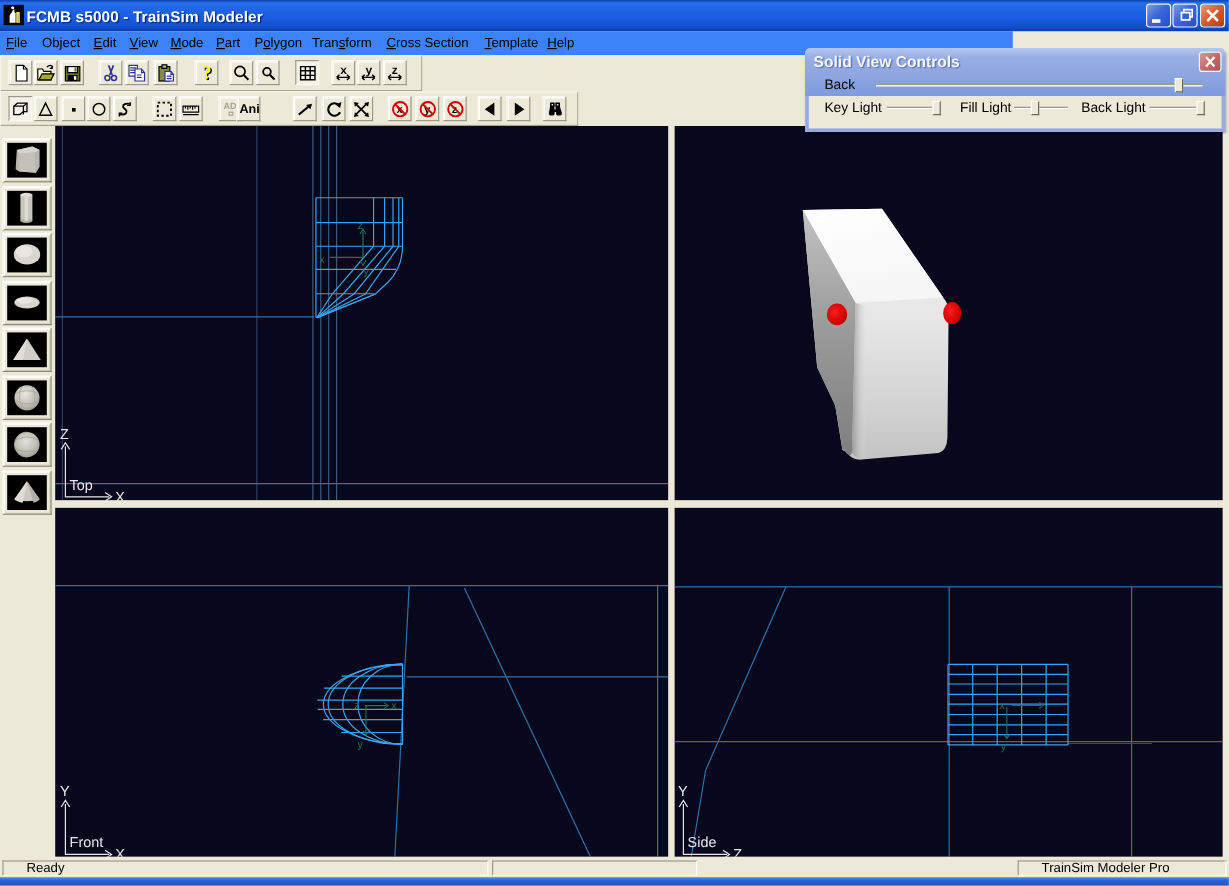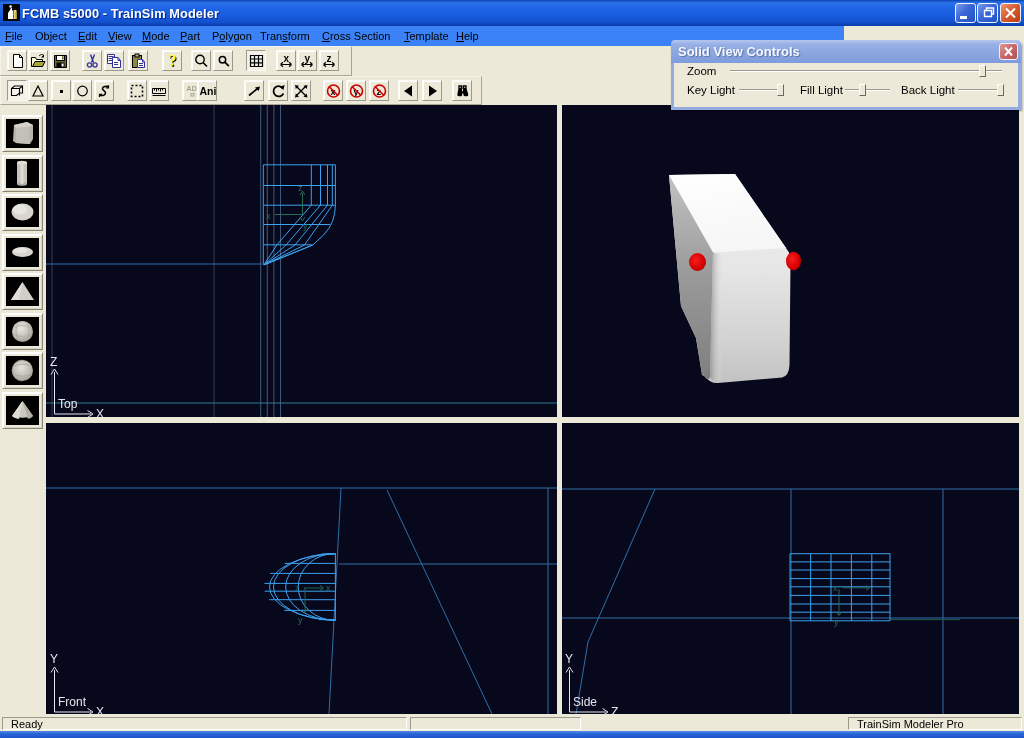--- a/index.html
+++ b/index.html
@@ -23,25 +23,25 @@
 .pbtn{position:absolute;left:2px;width:41px;height:37px;background:#ece9d8;border:1px solid;border-color:#fff #8a8778 #8a8778 #fff;box-shadow:inset 1px 1px 0 #fff,inset -1px -1px 0 #d8d4c4}
 .pbtn .ic{position:absolute;left:3px;top:3px;width:33px;height:29px;background:#000}
 
 .vp{background:#08081c}
 #split-v{left:557px;top:105px;width:5px;height:611px;background:#ece9d8}
 #split-h{left:46px;top:417px;width:973px;height:6px;background:#ece9d8}
 #rightmarg{left:1019px;top:105px;width:5px;height:611px;background:#ece9d8}
 #botmarg{left:46px;top:714px;width:978px;height:2px;background:#ece9d8}
 
 #status{left:0;top:716px;width:1024px;height:15px;background:#ece9d8;font-size:11px;color:#000}
-.spanel{position:absolute;top:1px;height:13px;border:1px solid;border-color:#9d998a #fff #fff #9d998a;padding:0 8px;line-height:12px}
+.spanel{position:absolute;top:1px;height:13px;border:1px solid;border-color:#9d998a #fff #fff #9d998a;padding:0 19px;line-height:12px}
 #botblue{left:0;top:731px;width:1024px;height:7px;background:linear-gradient(180deg,#5a8ae8 0%,#2864d8 40%,#1e55c8 100%)}
 
 #dlg{left:671px;top:43px;width:350px;height:67px;background:#ece9d8;border:3px solid #95aade;border-top:none;box-shadow:1px 1px 2px rgba(0,0,30,.4)}
-#dlgtitle{position:absolute;left:-3px;top:-3px;width:350px;height:23px;background:linear-gradient(180deg,#b5c6ee 0%,#98afe4 20%,#8ba5e0 60%,#7f9bdc 100%);border-radius:4px 4px 0 0}
+#dlgtitle{position:absolute;left:-3px;top:-3px;width:350px;height:40px;background:linear-gradient(180deg,#b5c6ee 0%,#98afe4 20%,#8ba5e0 60%,#7f9bdc 100%);border-radius:4px 4px 0 0}
 #dlgtitle .t{position:absolute;left:7px;top:4px;font-weight:bold;font-size:13px;color:#f4f7ff;text-shadow:1px 1px 1px #5a70a8}
 #dlgx{position:absolute;right:3px;top:3px;width:19px;height:17px;border-radius:3px;border:1px solid #f0f0f8;background:linear-gradient(135deg,#dc9898 0%,#c86868 50%,#b05050 100%);color:#fff}
 .dlab{position:absolute;font-size:11.5px;color:#000}
 .groove{position:absolute;height:2px;border-top:1px solid #9d998a;border-bottom:1px solid #fff;background:#c8c4b4}
 .thumb{position:absolute;width:7px;height:12px;background:#ece9d8;border:1px solid;border-color:#fff #6a675c #6a675c #fff}
 </style></head>
 <body>
 <div id="win">
   <div id="title" class="abs">
     <div id="appicon" class="abs"><svg width="17" height="17" viewBox="0 0 17 17">
@@ -488,21 +488,21 @@
     <div class="spanel" style="left:848px;width:174px">TrainSim Modeler Pro</div>
   </div>
   <div id="botblue" class="abs"></div>
   <div id="dlg" class="abs">
     <div id="dlgtitle">
         <div class="t">Solid View Controls</div>
       <div id="dlgx"><svg width="17" height="15" viewBox="0 0 17 15">
             <path d="M5 3.5l7 8m0-8l-7 8" stroke="#fff" stroke-width="1.9"></path>
           </svg></div>
     </div>
-    <div class="dlab" style="left:13px;top:22px">Zoom</div>
+    <div class="dlab" style="left:13px;top:22px">Back</div>
     <div class="groove" style="left:56px;top:27px;width:272px"></div>
     <div class="thumb" style="left:305px;top:22px"></div>
     <div class="dlab" style="left:13px;top:41px">Key Light</div>
     <div class="groove" style="left:65px;top:46px;width:45px"></div>
     <div class="thumb" style="left:103px;top:41px"></div>
     <div class="dlab" style="left:126px;top:41px">Fill Light</div>
     <div class="groove" style="left:171px;top:46px;width:45px"></div>
     <div class="thumb" style="left:185px;top:41px"></div>
     <div class="dlab" style="left:227px;top:41px">Back Light</div>
     <div class="groove" style="left:284px;top:46px;width:45px"></div>

